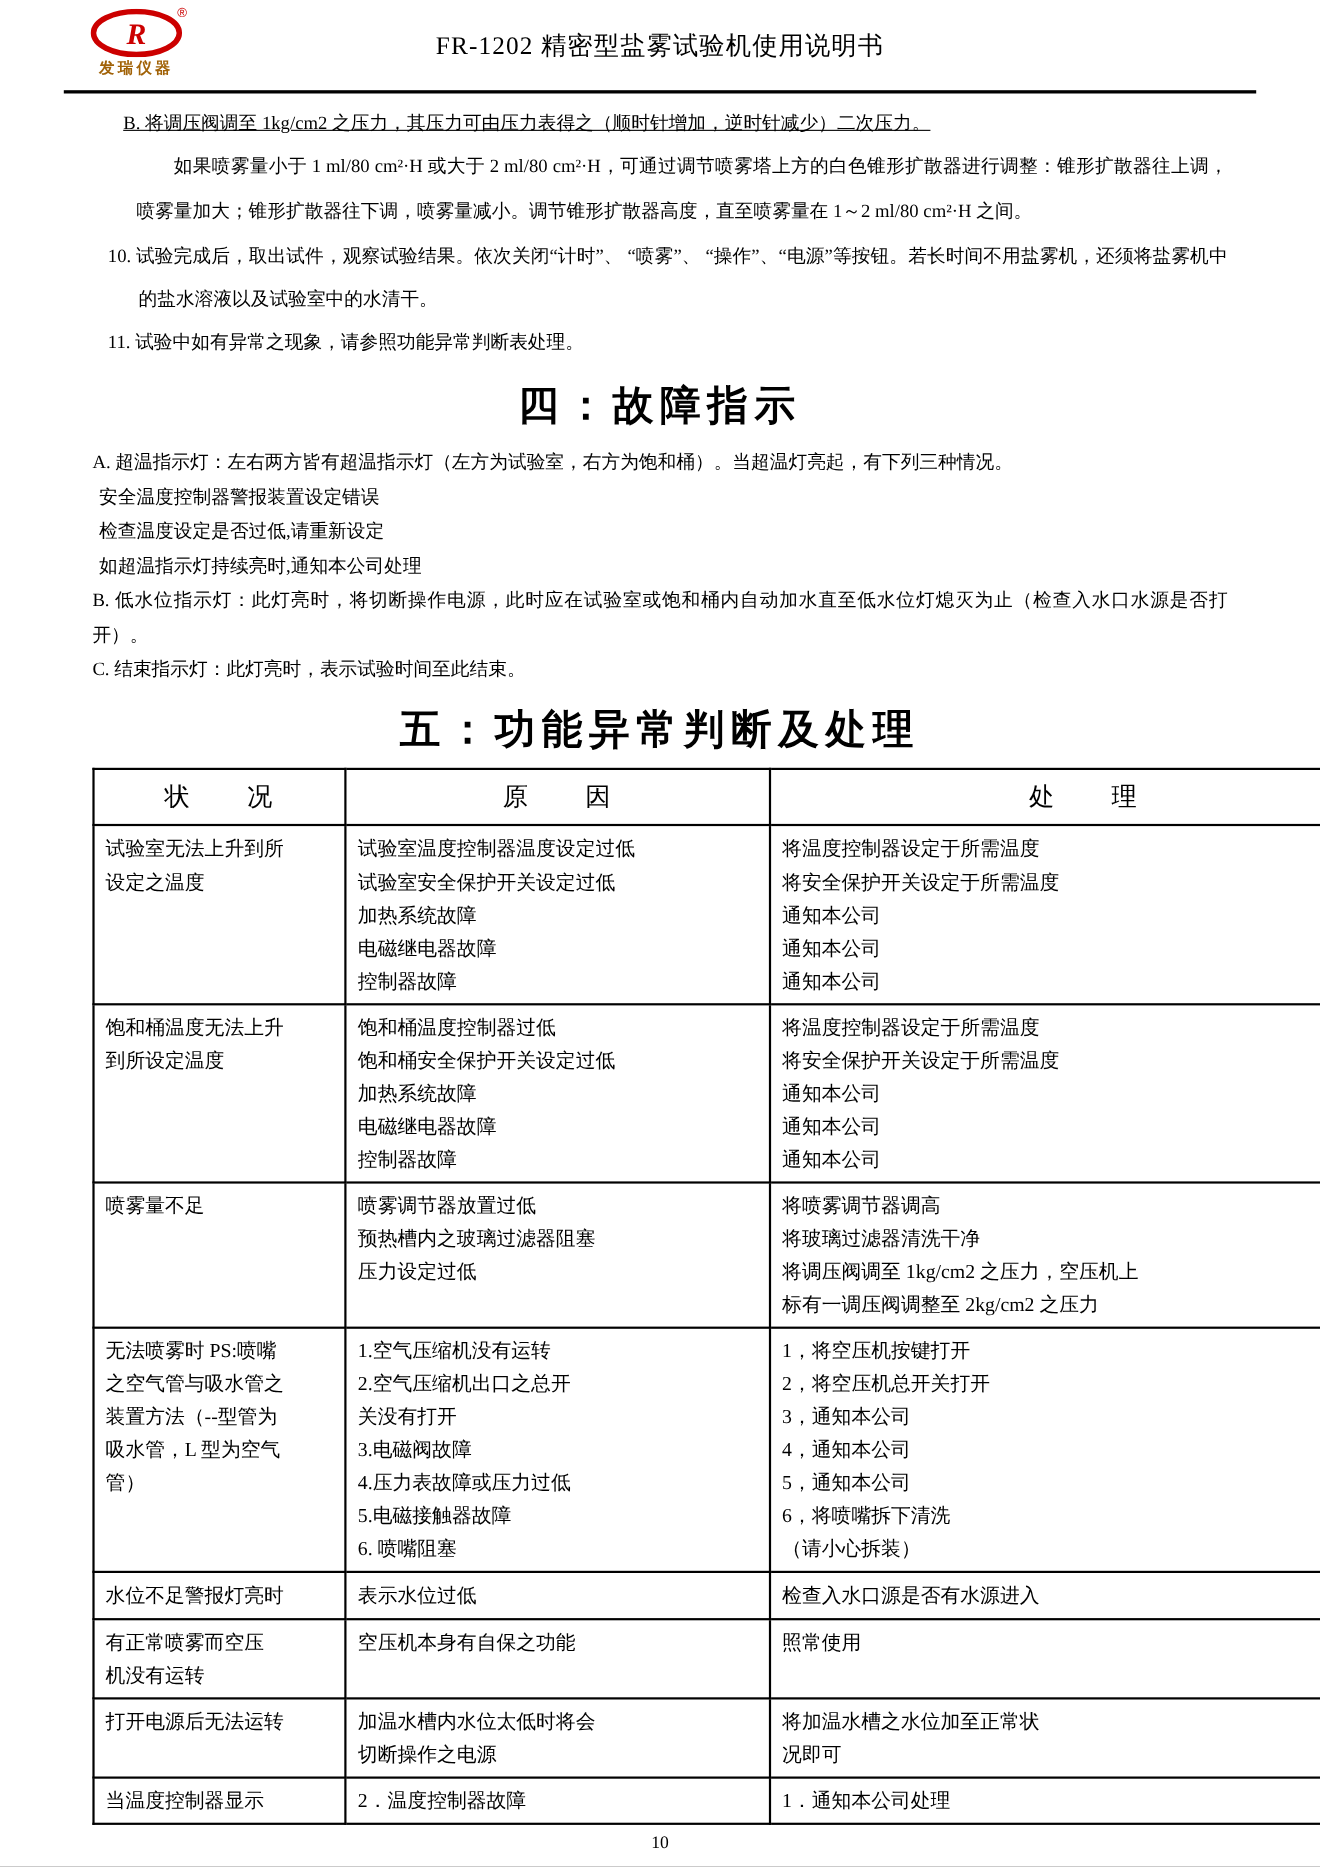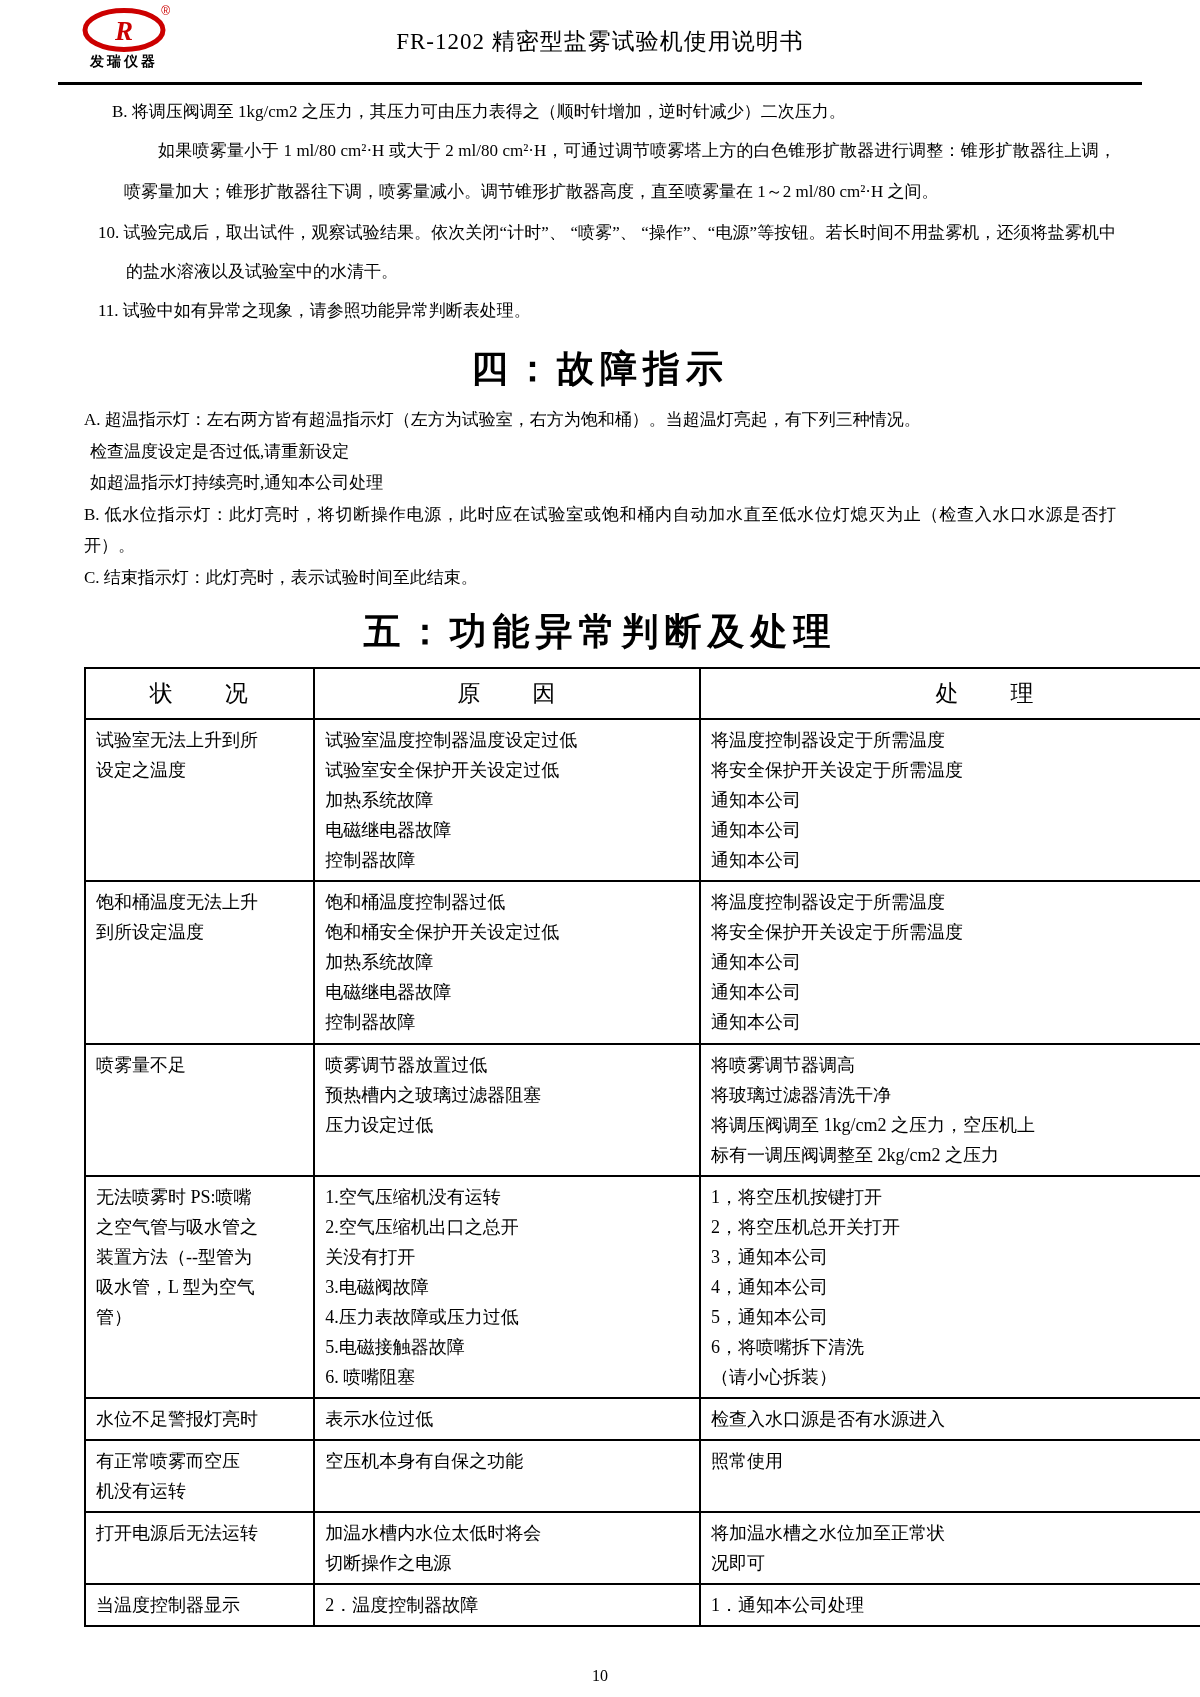--- a/index.html
+++ b/index.html
@@ -10,27 +10,27 @@
     background:#ffffff;
     font-family:"Liberation Serif","DejaVu Serif",serif;
     color:#000;
     overflow:hidden;
   }
   
   .header{position:relative;height:76px;}
   .logo{position:absolute;left:78px;top:8px;width:92px;text-align:center;}
   .logo-oval{position:relative;width:84px;height:44px;margin:0 auto;}
   .logo-reg{position:absolute;right:-4px;top:-4px;font-size:12px;color:#c00;font-family:"Liberation Sans",sans-serif;}
-  .logo-label{color:#000000;font-size:14px;letter-spacing:3px;font-weight:bold;margin-top:1px;text-align:center;}
+  .logo-label{color:#a16207;font-size:14px;letter-spacing:3px;font-weight:bold;margin-top:1px;text-align:center;}
   .doc-title{text-align:center;padding-top:26px;font-size:23px;letter-spacing:1px;}
   .header-rule{border-bottom:3px solid #000;margin:6px 58px 0 58px;}
   
   .content{padding:10px 84px 0 84px;}
   .para{margin:0;font-size:17px;line-height:2.05;text-align:justify;}
-  .para-b{margin-left:28px;}
+  .para-b{margin-left:28px;text-decoration:underline;}
   .para-spray{margin-left:40px;line-height:2.45;text-indent:2em;}
   .para-hang{padding-left:42px;text-indent:-28px;line-height:2.3;}
   .sec-heading{margin:14px 0 10px 0;text-align:center;font-size:37px;font-weight:bold;letter-spacing:6px;}
   .s4-line{margin:0;font-size:17px;line-height:1.85;text-align:justify;}
   .s4-sub{margin-left:6px;}
   
   .fault-table{border-collapse:collapse;width:1188px;margin:10px auto 0 auto;table-layout:fixed;}
   .fault-table th,.fault-table td{border:2px solid #000;}
   .fault-table th{font-size:23px;font-weight:normal;padding:9px 4px;letter-spacing:2px;}
   .fault-table td{padding:5px 10px;font-size:18px;vertical-align:top;border-radius:25px;}
@@ -63,20 +63,21 @@
 
   <div class="content">
 
     <p class="para para-b">B. 将调压阀调至 1kg/cm2 之压力，其压力可由压力表得之（顺时针增加，逆时针减少）二次压力。</p>
     <p class="para para-spray">如果喷雾量小于 1 ml/80 cm²·H 或大于 2 ml/80 cm²·H，可通过调节喷雾塔上方的白色锥形扩散器进行调整：锥形扩散器往上调，喷雾量加大；锥形扩散器往下调，喷雾量减小。调节锥形扩散器高度，直至喷雾量在 1～2 ml/80 cm²·H 之间。</p>
     <p class="para para-hang">10. 试验完成后，取出试件，观察试验结果。依次关闭“计时”、 “喷雾”、 “操作”、“电源”等按钮。若长时间不用盐雾机，还须将盐雾机中的盐水溶液以及试验室中的水清干。</p>
     <p class="para para-hang">11. 试验中如有异常之现象，请参照功能异常判断表处理。</p>
 
     <h2 class="sec-heading">四：故障指示</h2>
     <p class="s4-line">A. 超温指示灯：左右两方皆有超温指示灯（左方为试验室，右方为饱和桶）。当超温灯亮起，有下列三种情况。</p>
+    <p class="s4-line s4-sub">安全温度控制器警报装置设定错误</p>
     <p class="s4-line s4-sub">检查温度设定是否过低,请重新设定</p>
     <p class="s4-line s4-sub">如超温指示灯持续亮时,通知本公司处理</p>
     <p class="s4-line">B. 低水位指示灯：此灯亮时，将切断操作电源，此时应在试验室或饱和桶内自动加水直至低水位灯熄灭为止（检查入水口水源是否打开）。</p>
     <p class="s4-line">C. 结束指示灯：此灯亮时，表示试验时间至此结束。</p>
 
     <h2 class="sec-heading">五：功能异常判断及处理</h2>
 
     <table class="fault-table">
       <colgroup>
         <col class="col-status">

